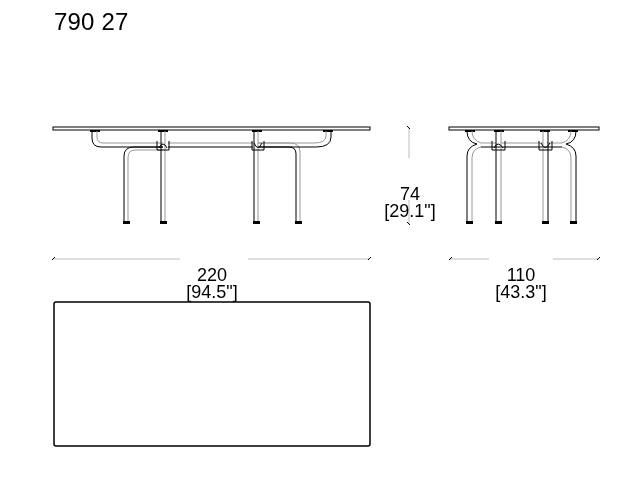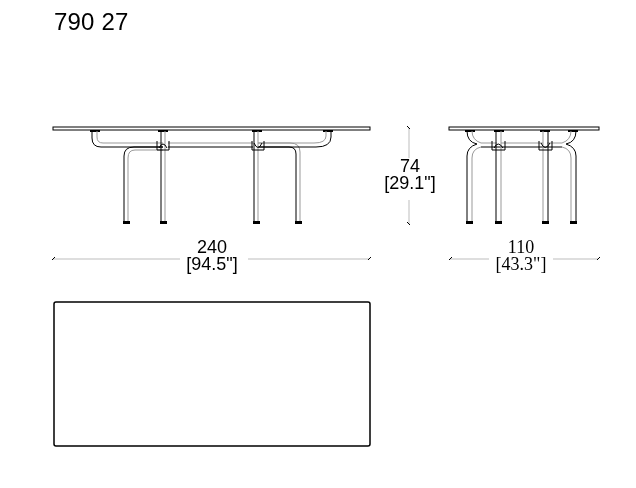--- a/index.html
+++ b/index.html
@@ -1,18 +1,18 @@
 <!DOCTYPE html>
 <html><head>
   <meta charset="utf-8">
   <style>
     html, body { margin: 0; padding: 0; background: #ffffff; }
     body { width: 636px; height: 488px; position: relative; overflow: hidden; font-family: "Liberation Sans", sans-serif; }
     .title { position: absolute; left: 54px; top: 8px; font-size: 24px; color: #000; line-height: 28px; letter-spacing: 0.2px; }
-    .dim-label { position: absolute; text-align: center; font-size: 18px; line-height: 17px; color: #000; }
+    .dim-label { position: absolute; text-align: center; font-size: 18px; line-height: 17px; color: #000; margin-top: 28px; }
     svg { position: absolute; left: 0; top: 0; }
   </style>
 </head>
 <body>
 
 <div class="title">790 27</div>
 
 <svg width="636" height="488" viewBox="0 0 636 488">
 
   <g stroke="#000" fill="none" stroke-width="1">
@@ -105,19 +105,19 @@
   </g>
 
   <rect x="54" y="302" width="316" height="144" rx="2" ry="2" fill="#fff" stroke="#000" stroke-width="1.5"></rect>
 </svg>
 
 <div class="dim-label" style="left:370px; top:158px; width:80px;">
   <div>74</div>
   <div>[29.1"]</div>
 </div>
 <div class="dim-label" style="left:172px; top:239px; width:80px;">
-  <div>240</div>
+  <div>220</div>
   <div>[94.5"]</div>
 </div>
-<div class="dim-label" style="left:481px; top:239px; width:80px;font-family:Liberation Serif, serif;">
+<div class="dim-label" style="left:481px; top:239px; width:80px;">
   <div>110</div>
   <div>[43.3"]</div>
 </div>
 
 </body></html>

